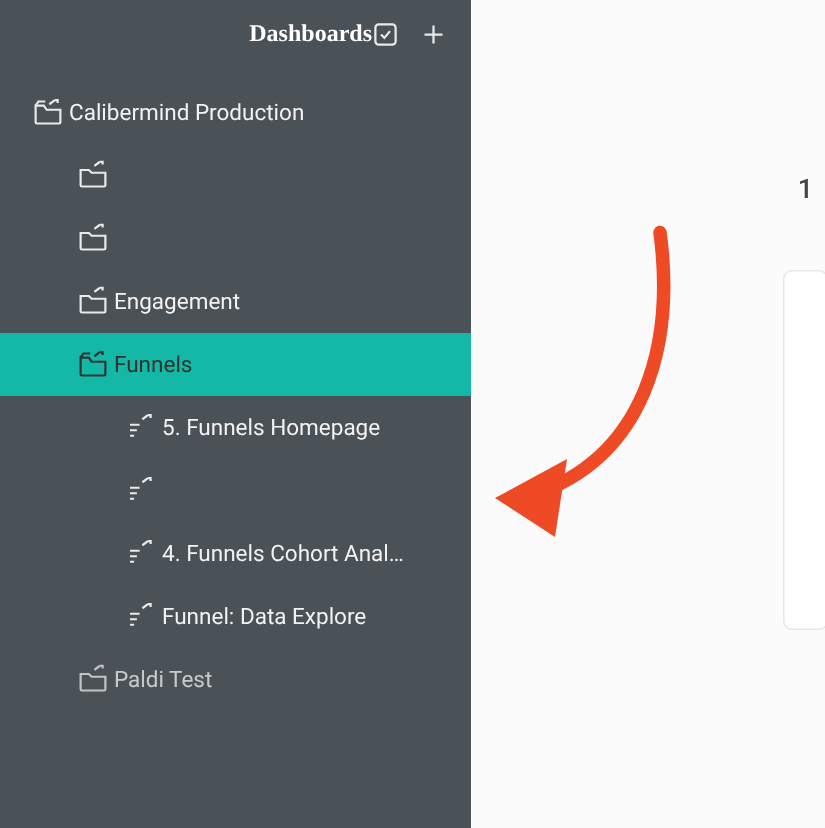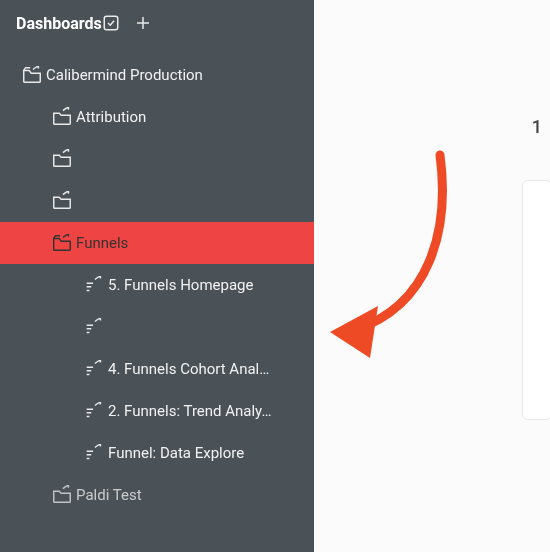--- a/index.html
+++ b/index.html
@@ -1,31 +1,31 @@
 <!DOCTYPE html>
 <html><head>
 <meta charset="utf-8">
 <style>
   * { box-sizing: border-box; margin: 0; padding: 0; }
   html, body { width: 550px; height: 552px; font-family: -apple-system, BlinkMacSystemFont, "Segoe UI", Roboto, sans-serif; overflow: hidden; }
   body { display: flex; background: #f6f6f6; }
   .sidebar { width: 314px; height: 552px; background: #4a5157; color: #fff; display: flex; flex-direction: column; position: relative; }
-  .sidebar-header { display: flex; align-items: center; justify-content: flex-start; padding: 4px 16px 12px 16px; height: 54px; }
+  .sidebar-header { display: flex; align-items: center; justify-content: flex-end; padding: 4px 16px 12px 16px; height: 54px; font-family: Liberation Serif, serif; }
   .sidebar-title { font-size: 16px; font-weight: 700; }
   .header-actions { display: flex; gap: 14px; align-items: center; }
   .icon-btn { display: inline-flex; align-items: center; justify-content: center; cursor: pointer; color: #e9e9e9; }
   .tree { flex: 1; overflow: hidden; }
   .tree-row { display: flex; align-items: center; height: 42px; font-size: 15px; cursor: pointer; color: #f2f2f2; text-align: center; }
   .tree-row .indent { flex: 0 0 auto; }
   .tree-row .icon-slot { flex: 0 0 28px; display: flex; align-items: center; justify-content: center; }
   .tree-row .label { white-space: nowrap; overflow: hidden; text-overflow: ellipsis; padding-right: 10px; }
   .tree-row.level0 .indent { width: 18px; }
   .tree-row.level1 .indent { width: 48px; }
   .tree-row.level2 .indent { width: 80px; }
-  .tree-row.active { background: #ef4444; color: #333; }
+  .tree-row.active { background: #14b8a6; color: #333; }
   .tree-row.active svg { stroke: #333; }
   .main { flex: 1; background: #fbfbfb; position: relative; }
   .faint-number { position: absolute; right: 8px; top: 116px; font-size: 18px; color: #444; font-weight: 500; }
   .faint-card { position: absolute; right: -2px; top: 180px; width: 30px; height: 240px; background:#fff; border:1px solid #e7e7e7; border-radius:6px; }
   .arrow-overlay { position: absolute; left: 310px; top: 150px; pointer-events: none; }
   svg { display: block; }
 </style>
 </head>
 <body>
 
@@ -62,41 +62,41 @@
     </div>
 
     <div class="tree-row level1">
       <span class="indent"></span>
       <span class="icon-slot">
         <svg width="22" height="22" viewBox="0 0 24 24" fill="none" stroke="#e9e9e9" stroke-width="1.6">
           <path d="M3 8h6l2 2h10v9a1 1 0 0 1-1 1H4a1 1 0 0 1-1-1V8z"></path>
           <path d="M13 5l4-3M17 2h2v2"></path>
         </svg>
       </span>
-      <span class="label">Attribution</span>
     </div>
 
     <div class="tree-row level1">
       <span class="indent"></span>
       <span class="icon-slot">
         <svg width="22" height="22" viewBox="0 0 24 24" fill="none" stroke="#e9e9e9" stroke-width="1.6">
           <path d="M3 8h6l2 2h10v9a1 1 0 0 1-1 1H4a1 1 0 0 1-1-1V8z"></path>
           <path d="M13 5l4-3M17 2h2v2"></path>
         </svg>
       </span>
     </div>
 
     <div class="tree-row level1">
       <span class="indent"></span>
       <span class="icon-slot">
         <svg width="22" height="22" viewBox="0 0 24 24" fill="none" stroke="#e9e9e9" stroke-width="1.6">
           <path d="M3 8h6l2 2h10v9a1 1 0 0 1-1 1H4a1 1 0 0 1-1-1V8z"></path>
           <path d="M13 5l4-3M17 2h2v2"></path>
         </svg>
       </span>
+      <span class="label">Engagement</span>
     </div>
 
     <div class="tree-row level1 active">
       <span class="indent"></span>
       <span class="icon-slot">
         <svg width="22" height="22" viewBox="0 0 24 24" fill="none" stroke="#333" stroke-width="1.6">
           <path d="M3 7h6l2 3h10v9a1 1 0 0 1-1 1H4a1 1 0 0 1-1-1V7z"></path>
           <path d="M3 7l2-3h5"></path>
           <path d="M13 6l4-3M17 3h2v2"></path>
         </svg>
@@ -130,30 +130,20 @@
       <span class="icon-slot">
         <svg width="22" height="22" viewBox="0 0 24 24" fill="none" stroke="#e9e9e9" stroke-width="1.6">
           <path d="M4 18h3M4 14h5M4 10h7"></path>
           <path d="M13 6l4-3M17 3h2v2"></path>
         </svg>
       </span>
       <span class="label">4. Funnels Cohort Anal…</span>
     </div>
 
 
-    <div class="tree-row level2">
-      <span class="indent"></span>
-      <span class="icon-slot">
-        <svg width="22" height="22" viewBox="0 0 24 24" fill="none" stroke="#e9e9e9" stroke-width="1.6">
-          <path d="M4 18h3M4 14h5M4 10h7"></path>
-          <path d="M13 6l4-3M17 3h2v2"></path>
-        </svg>
-      </span>
-      <span class="label">2. Funnels: Trend Analy…</span>
-    </div>
 
     <div class="tree-row level2">
       <span class="indent"></span>
       <span class="icon-slot">
         <svg width="22" height="22" viewBox="0 0 24 24" fill="none" stroke="#e9e9e9" stroke-width="1.6">
           <path d="M4 18h3M4 14h5M4 10h7"></path>
           <path d="M13 6l4-3M17 3h2v2"></path>
         </svg>
       </span>
       <span class="label">Funnel: Data Explore</span>

